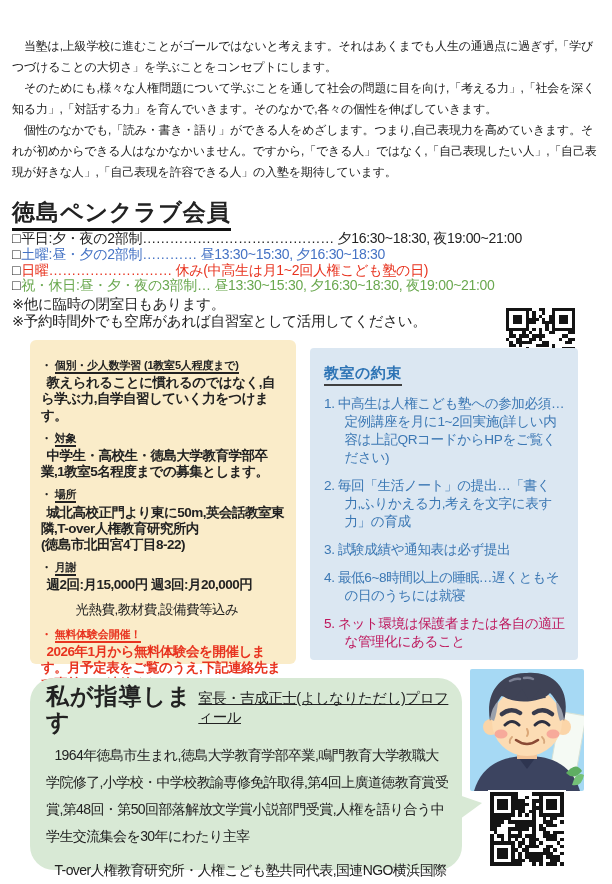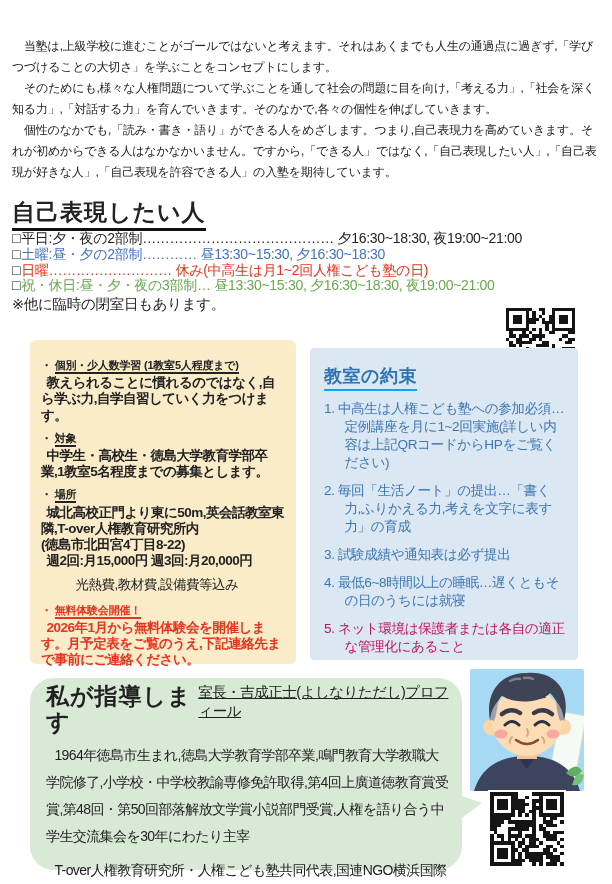--- a/index.html
+++ b/index.html
@@ -30,66 +30,67 @@
               font-size:13.5px;line-height:16.2px;letter-spacing:-0.5px;}
   .sec-title{font-weight:bold;font-size:11px;margin:6px 0 2px;letter-spacing:-0.2px;}
   .sec-title .t{border-bottom:2px solid currentColor;padding-bottom:1px;}
   .sec-body{margin:0;text-indent:0.4em;white-space:pre-line;font-weight:bold;}
   .sec-body2{margin:8px;text-align:center;padding-right:14px;}
   .red{color:#e8331f;}
 
   
   .blue-box{position:absolute;left:310px;top:348px;width:268px;height:312px;background:#dbe7f2;
             border-radius:4px;padding:16px 12px 0 14px;box-sizing:border-box;}
-  .blue-title{font-size:18px;font-weight:bold;display:inline-block;border-bottom:2px solid #0ea5e9;
+  .blue-title{font-size:15px;font-weight:bold;display:inline-block;border-bottom:2px solid #404040;
               padding-bottom:1px;margin-bottom:9px;letter-spacing:0.5px;}
   .blue-item{font-size:13.6px;line-height:18px;margin:0 0 10px;padding-left:1.5em;text-indent:-1.5em;letter-spacing:-0.4px;}
 
   
   .green-box{position:absolute;left:30px;top:678px;width:432px;height:192px;background:#d8e9d5;
              border-radius:24px;padding:5px 12px 0 16px;box-sizing:border-box;}
   .green-tail{position:absolute;left:456px;top:794px;width:0;height:0;
               border-top:9px solid transparent;border-bottom:19px solid transparent;border-left:26px solid #d8e9d5;}
-  .g-head{display:flex;align-items:flex-start;gap:6px;}
+  .g-head{display:flex;align-items:center;gap:6px;}
   .g-title{font-size:23px;font-weight:bold;letter-spacing:1px;line-height:26px;}
   .g-profile{font-size:14.5px;text-decoration:underline;padding-bottom:2px;letter-spacing:-0.5px;}
   .g-bio{font-size:14px;line-height:27px;margin:7px 0 0;text-indent:0.6em;letter-spacing:-0.6px;}
   .g-contact{font-size:19.5px;font-weight:bold;text-align:center;margin-top:2px;letter-spacing:0.5px;padding-left:20px;}
 
   .avatar{position:absolute;left:470px;top:669px;width:114px;height:122px;border-radius:2px;overflow:hidden;}
   .avatar svg{width:100%;height:100%;display:block;}
 </style>
 </head>
 <body>
 
 <div class="page">
 
   <div class="intro">
     <p>当塾は,上級学校に進むことがゴールではないと考えます。それはあくまでも人生の通過点に過ぎず,「学びつづけることの大切さ」を学ぶことをコンセプトにします。</p>
     <p>そのためにも,様々な人権問題について学ぶことを通して社会の問題に目を向け,「考える力」,「社会を深く知る力」,「対話する力」を育んでいきます。そのなかで,各々の個性を伸ばしていきます。</p>
     <p>個性のなかでも,「読み・書き・語り」ができる人をめざします。つまり,自己表現力を高めていきます。それが初めからできる人はなかなかいません。ですから,「できる人」ではなく,「自己表現したい人」,「自己表現が好きな人」,「自己表現を許容できる人」の入塾を期待しています。</p>
   </div>
 
-  <div class="reserve-title">自己表現したい人</div>
+  <div class="reserve-title">徳島ペンクラブ会員</div>
 
   <div class="schedule">
     <div class="sched-line">
       <span class="sched-box">□</span><span style="color: rgb(34, 34, 34);">平日:夕・夜の2部制……………………………………  夕16:30~18:30, 夜19:00~21:00</span>
     </div>
     <div class="sched-line">
       <span class="sched-box">□</span><span style="color: rgb(68, 114, 196);">土曜:昼・夕の2部制…………  昼13:30~15:30, 夕16:30~18:30</span>
     </div>
     <div class="sched-line">
       <span class="sched-box">□</span><span style="color: rgb(232, 51, 31);">日曜………………………  休み(中高生は月1~2回人権こども塾の日)</span>
     </div>
     <div class="sched-line">
       <span class="sched-box">□</span><span style="color: rgb(106, 168, 79);">祝・休日:昼・夕・夜の3部制…  昼13:30~15:30, 夕16:30~18:30, 夜19:00~21:00</span>
     </div>
     <div class="notes">
       <div>※他に臨時の閉室日もあります。</div>
+      <div>※予約時間外でも空席があれば自習室として活用してください。</div>
     </div>
   </div>
 
   <div class="qr" id="qr1">
       <svg viewBox="0 0 21 21" xmlns="http://www.w3.org/2000/svg">
         <g fill="#141414">
           <rect x="0" y="0" width="1" height="1"></rect>
           <rect x="1" y="0" width="1" height="1"></rect>
           <rect x="2" y="0" width="1" height="1"></rect>
           <rect x="3" y="0" width="1" height="1"></rect>
@@ -341,20 +342,24 @@
     </div>
     <p class="sec-body">中学生・高校生・徳島大学教育学部卒業,1教室5名程度までの募集とします。</p>
 
     <div class="sec-title">
       <span>・</span>
       <span class="t">場所</span>
     </div>
     <p class="sec-body">城北高校正門より東に50m,英会話教室東隣,T-over人権教育研究所内
 (徳島市北田宮4丁目8-22)</p>
 
+    <div class="sec-title">
+      <span>・</span>
+      <span class="t">月謝</span>
+    </div>
     <p class="sec-body">週2回:月15,000円 週3回:月20,000円</p>
     <p class="sec-body2">光熱費,教材費,設備費等込み</p>
 
     <div class="sec-title red" style="color: rgb(232, 51, 31);">
       <span>・</span>
       <span class="t">無料体験会開催！</span>
     </div>
     <p class="sec-body red" style="color: rgb(232, 51, 31);">2026年1月から無料体験会を開催します。月予定表をご覧のうえ,下記連絡先まで事前にご連絡ください。</p>
   </div>
 

